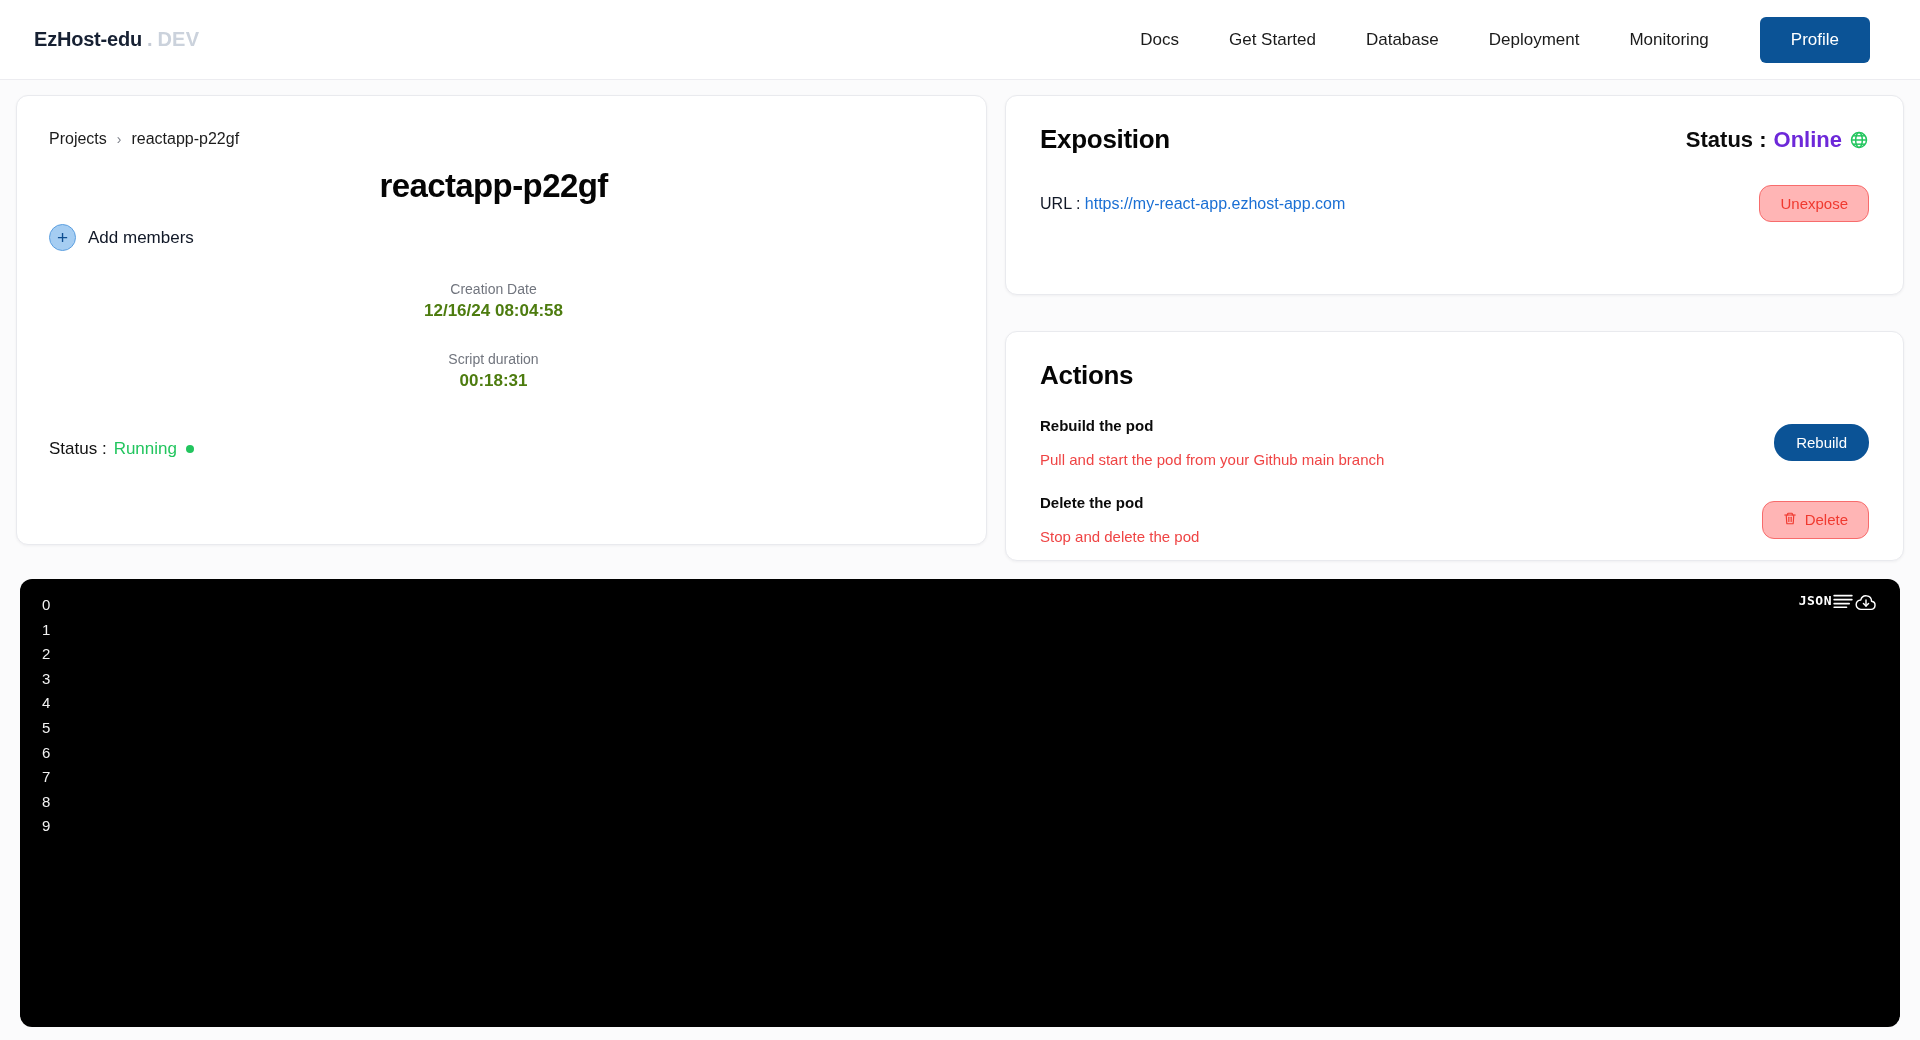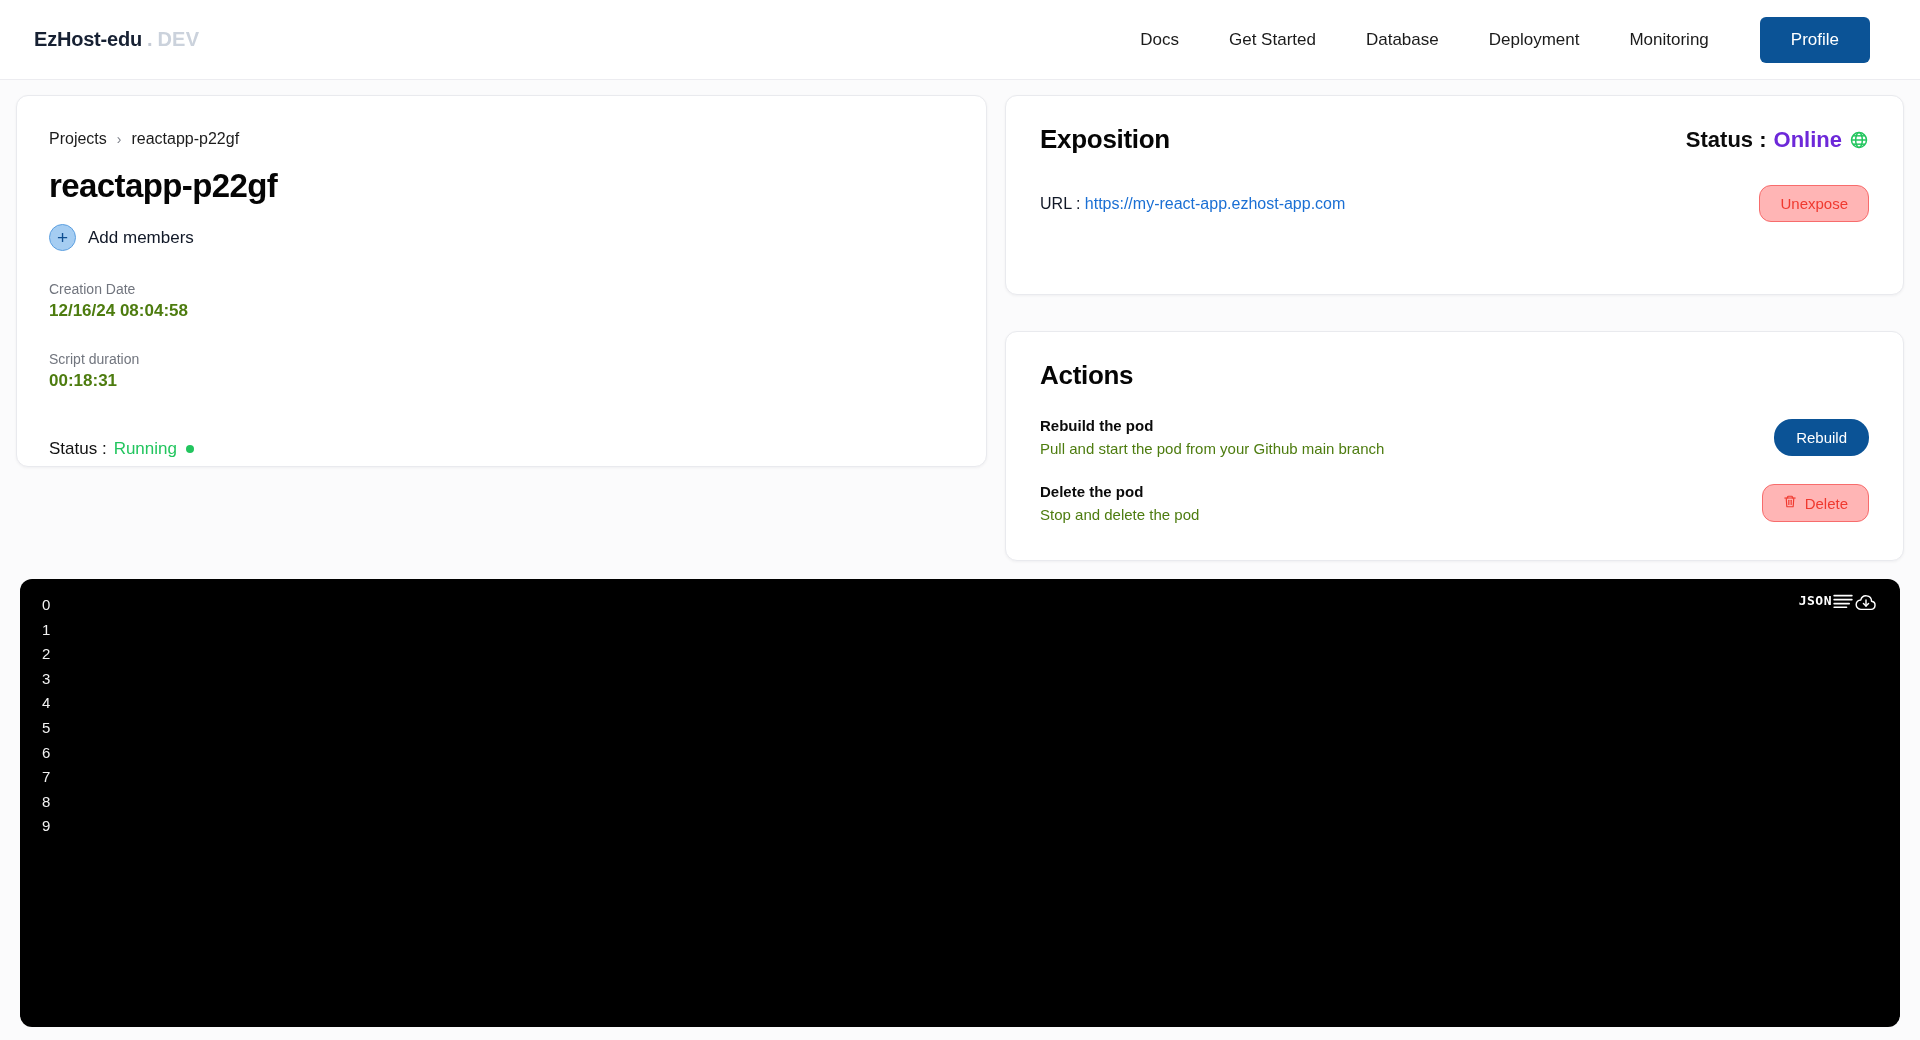--- a/index.html
+++ b/index.html
@@ -86,23 +86,24 @@
   .card {
     background: #ffffff;
     border: 1px solid #e9eaee;
     border-radius: 12px;
     box-shadow: 0 1px 3px rgba(16, 24, 40, 0.05);
   }
 
   
   #project-card {
     width: 975px;
-    height: 372px;
+    height: 450px;
     padding: 34px 48px 20px 32px;
     position: relative;
+    text-align: center;
   }
 
   #breadcrumb {
     font-size: 16px;
     color: #1c1c1c;
     display: flex;
     align-items: center;
     gap: 10px;
   }
   #breadcrumb .crumb { cursor: pointer; }
@@ -242,22 +243,22 @@
     justify-content: space-between;
     margin-top: 26px;
   }
   .action-name {
     font-size: 15px;
     font-weight: 700;
     color: #0b0b0b;
   }
   .action-desc {
     font-size: 15px;
-    color: #4d7c0f;
-    margin-top: 6px;
+    color: #ef4444;
+    margin-top: 17px;
   }
 
   #rebuild-button {
     background: #0b5396;
     color: #ffffff;
     border: none;
     border-radius: 18px;
     font-size: 15px;
     font-family: inherit;
     padding: 10px 22px;

